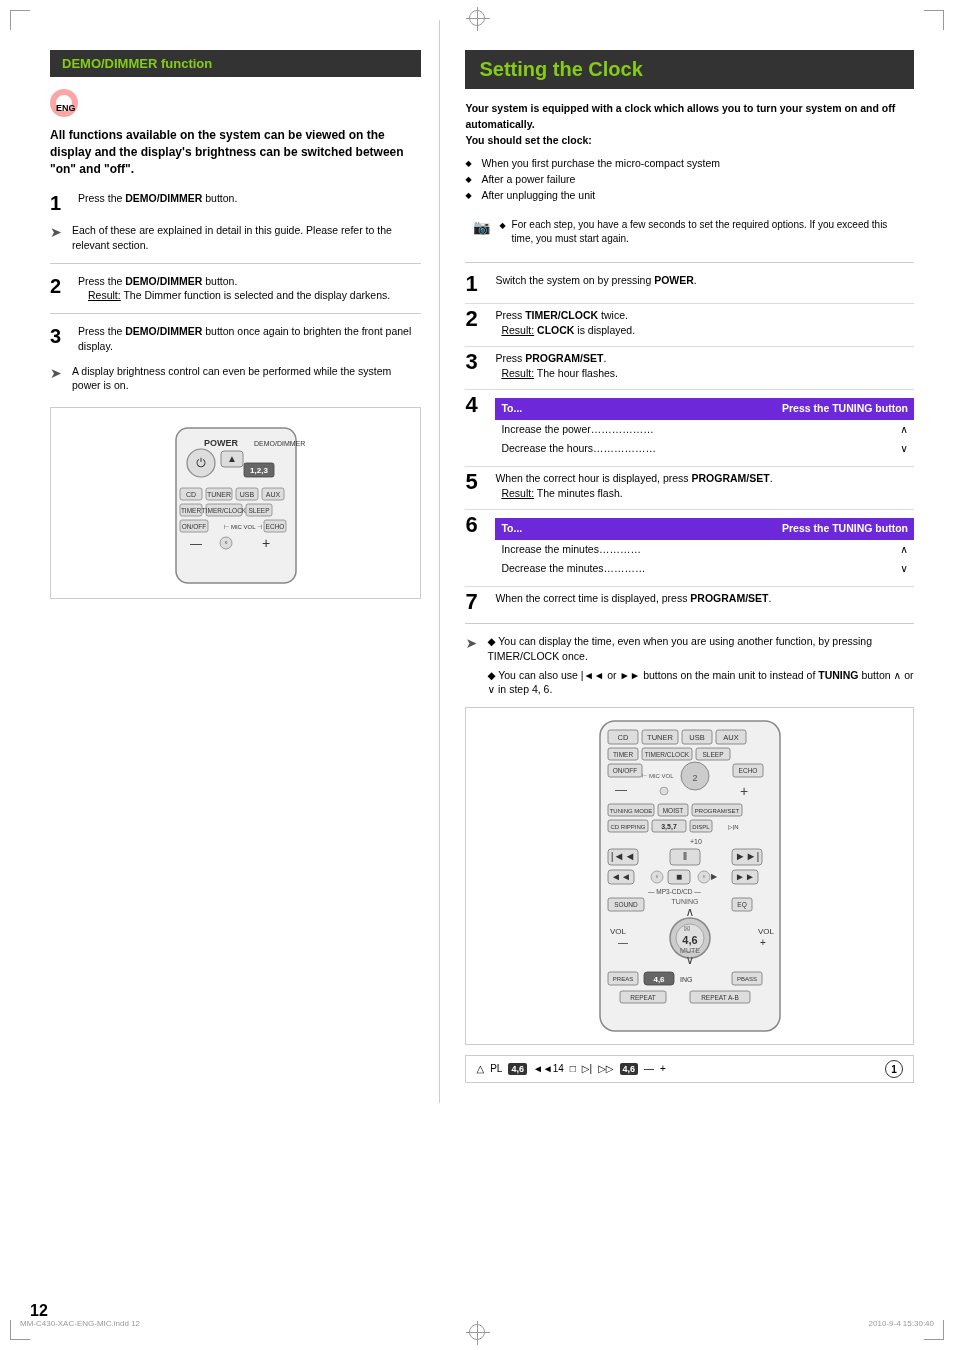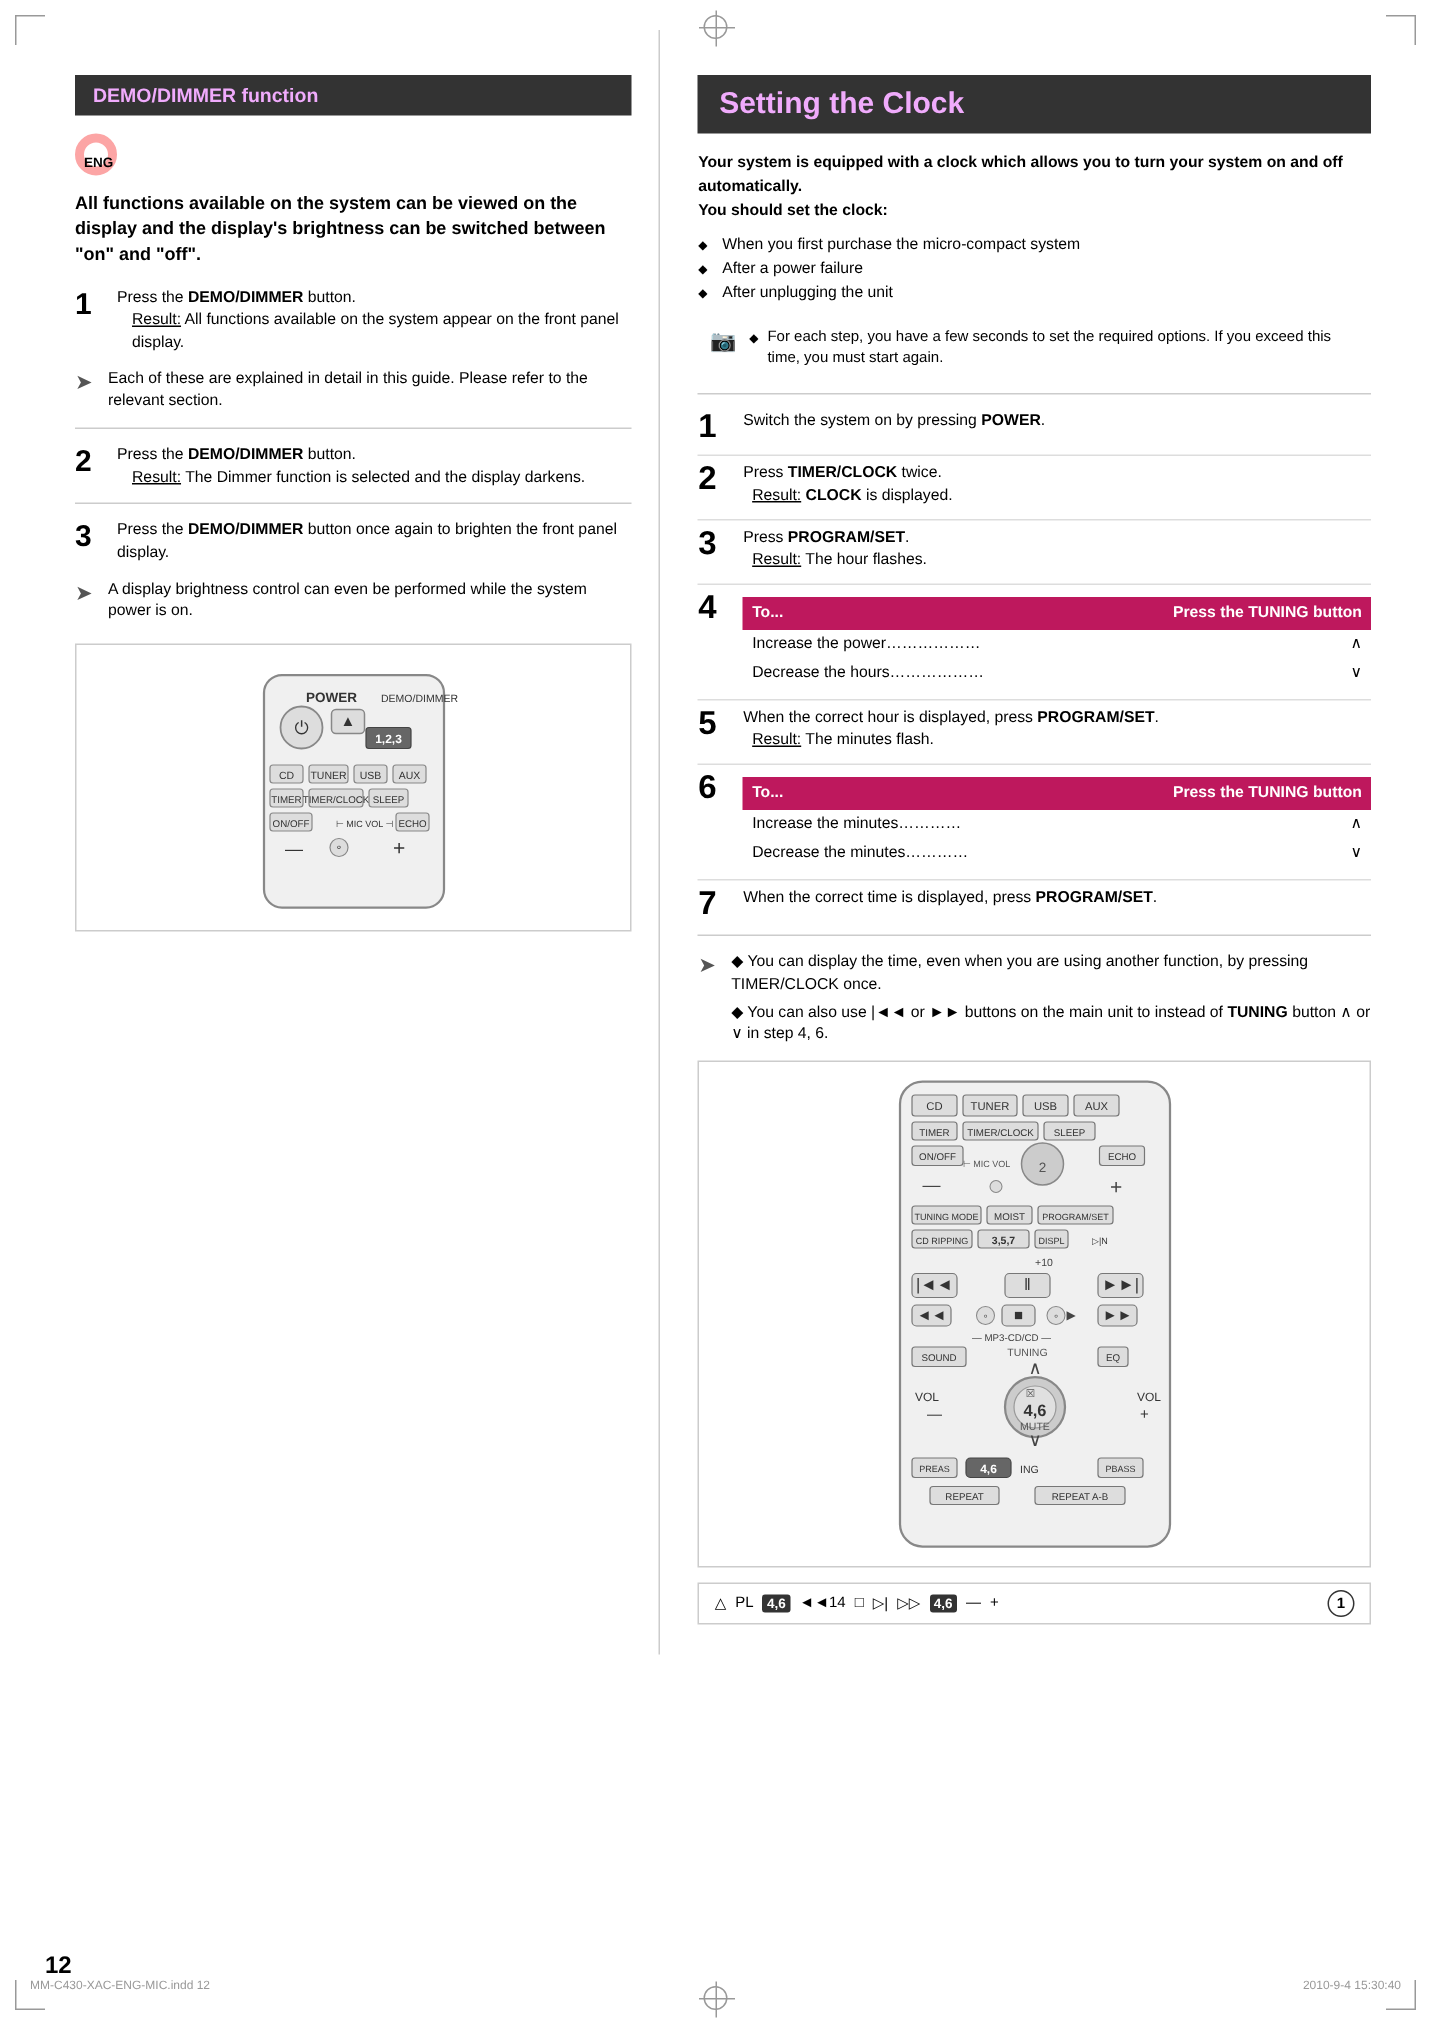--- a/index.html
+++ b/index.html
@@ -66,21 +66,21 @@
     }
 
     .right-col {
       width: 54%;
       padding: 30px 20px 20px 25px;
     }
 
     
     .section-header {
       background: #333;
-      color: #f0abfc;
+      color: #84cc16;
       font-weight: bold;
       font-size: 13px;
       padding: 6px 12px;
       margin-bottom: 12px;
     }
 
     
     .eng-badge {
       display: inline-block;
       border: 6px solid #fca5a5;
@@ -218,21 +218,21 @@
 
     
     .step-table {
       width: 100%;
       border-collapse: collapse;
       margin-top: 4px;
       font-size: 10.5px;
     }
 
     .step-table th {
-      background: #be185d;
+      background: #6d28d9;
       color: #fff;
       padding: 3px 6px;
       text-align: left;
       font-weight: bold;
     }
 
     .step-table td {
       padding: 2px 6px;
       vertical-align: middle;
     }
@@ -329,24 +329,20 @@
       
       <div class="eng-badge">ENG</div>
       
       <p class="intro-text">All functions available on the system can be viewed on the display and the display's brightness can be switched between "on" and "off".</p>
 
       
       <div class="step">
         <div class="step-number">1</div>
         <div class="step-content">
           <span>Press the <strong>DEMO/DIMMER</strong> button.</span>
-          <span class="result">
-            <span class="result-label">Result:</span>
-            <span> All functions available on the system appear on the front panel display.</span>
-          </span>
         </div>
       </div>
 
       
       <div class="arrow-note">
         <span class="arrow-symbol">➤</span>
         <span>Each of these are explained in detail in this guide. Please refer to the relevant section.</span>
       </div>
 
       <hr class="divider">

